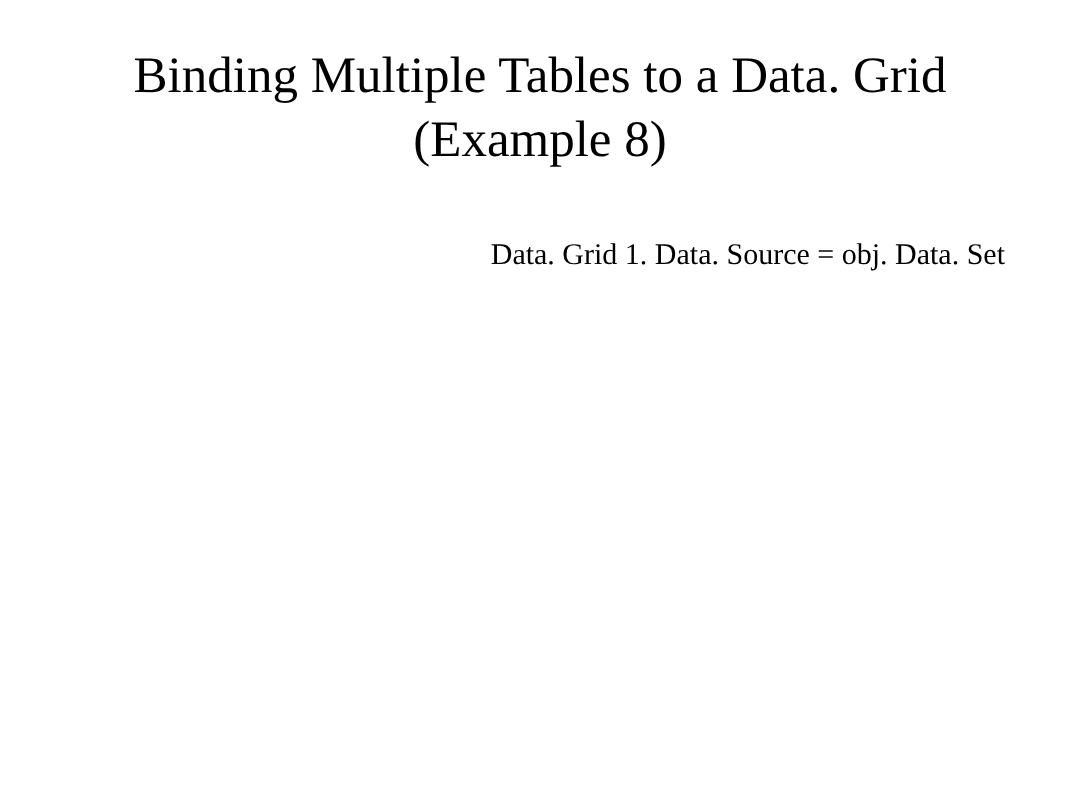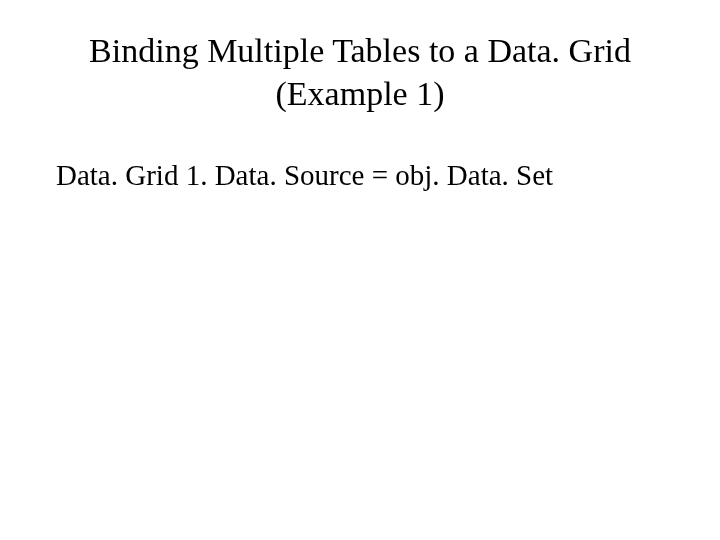--- a/index.html
+++ b/index.html
@@ -16,25 +16,25 @@
       padding: 30px 50px;
     }
     .title {
       font-size: 34px;
       font-weight: 400;
       text-align: center;
       line-height: 1.25;
       margin-bottom: 44px;
     }
     .body-text {
-      font-size: 29px;
+      font-size: 20px;
       font-weight: 400;
-      text-align: left;
+      text-align: right;
       margin-left: 6px;
     }
   </style>
 </head>
 <body>
 
 <div class="slide">
-  <h1 class="title">Binding Multiple Tables to a Data. Grid (Example 1)</h1>
+  <h1 class="title">Binding Multiple Tables to a Data. Grid (Example 8)</h1>
   <p class="body-text">Data. Grid 1. Data. Source = obj. Data. Set</p>
 </div>
 
 </body></html>

